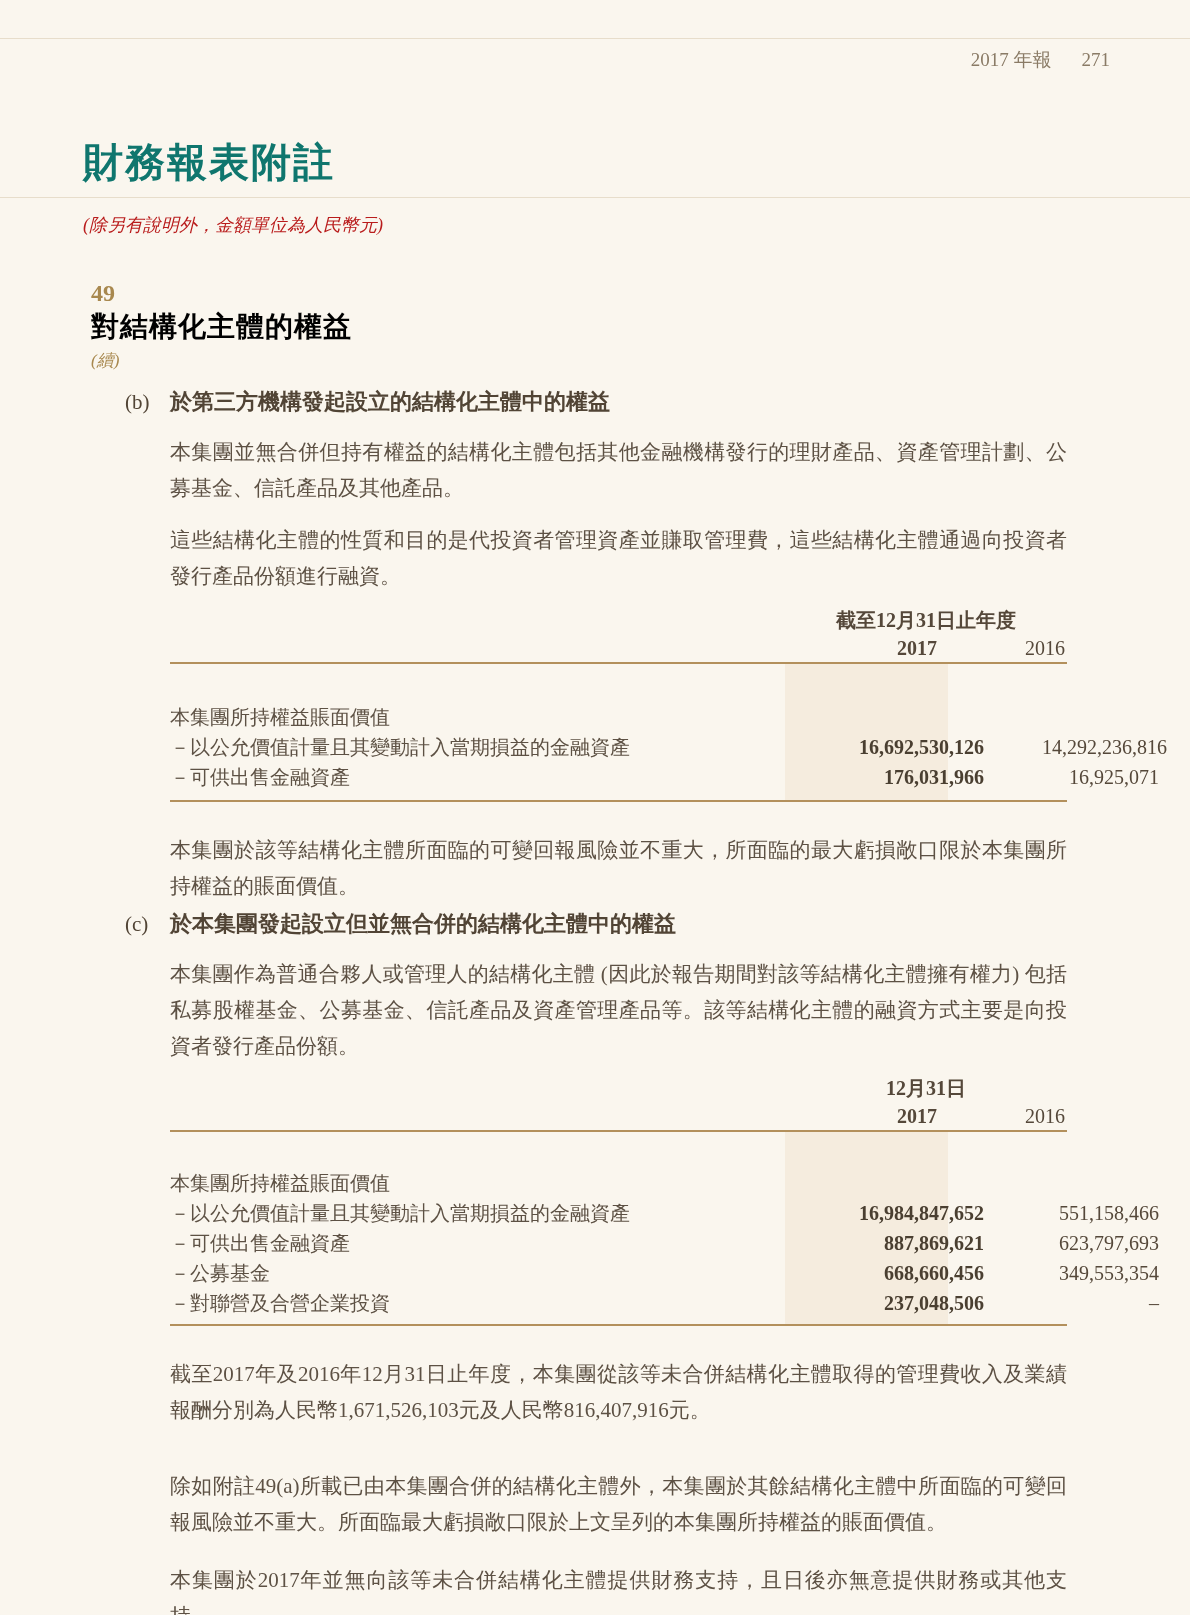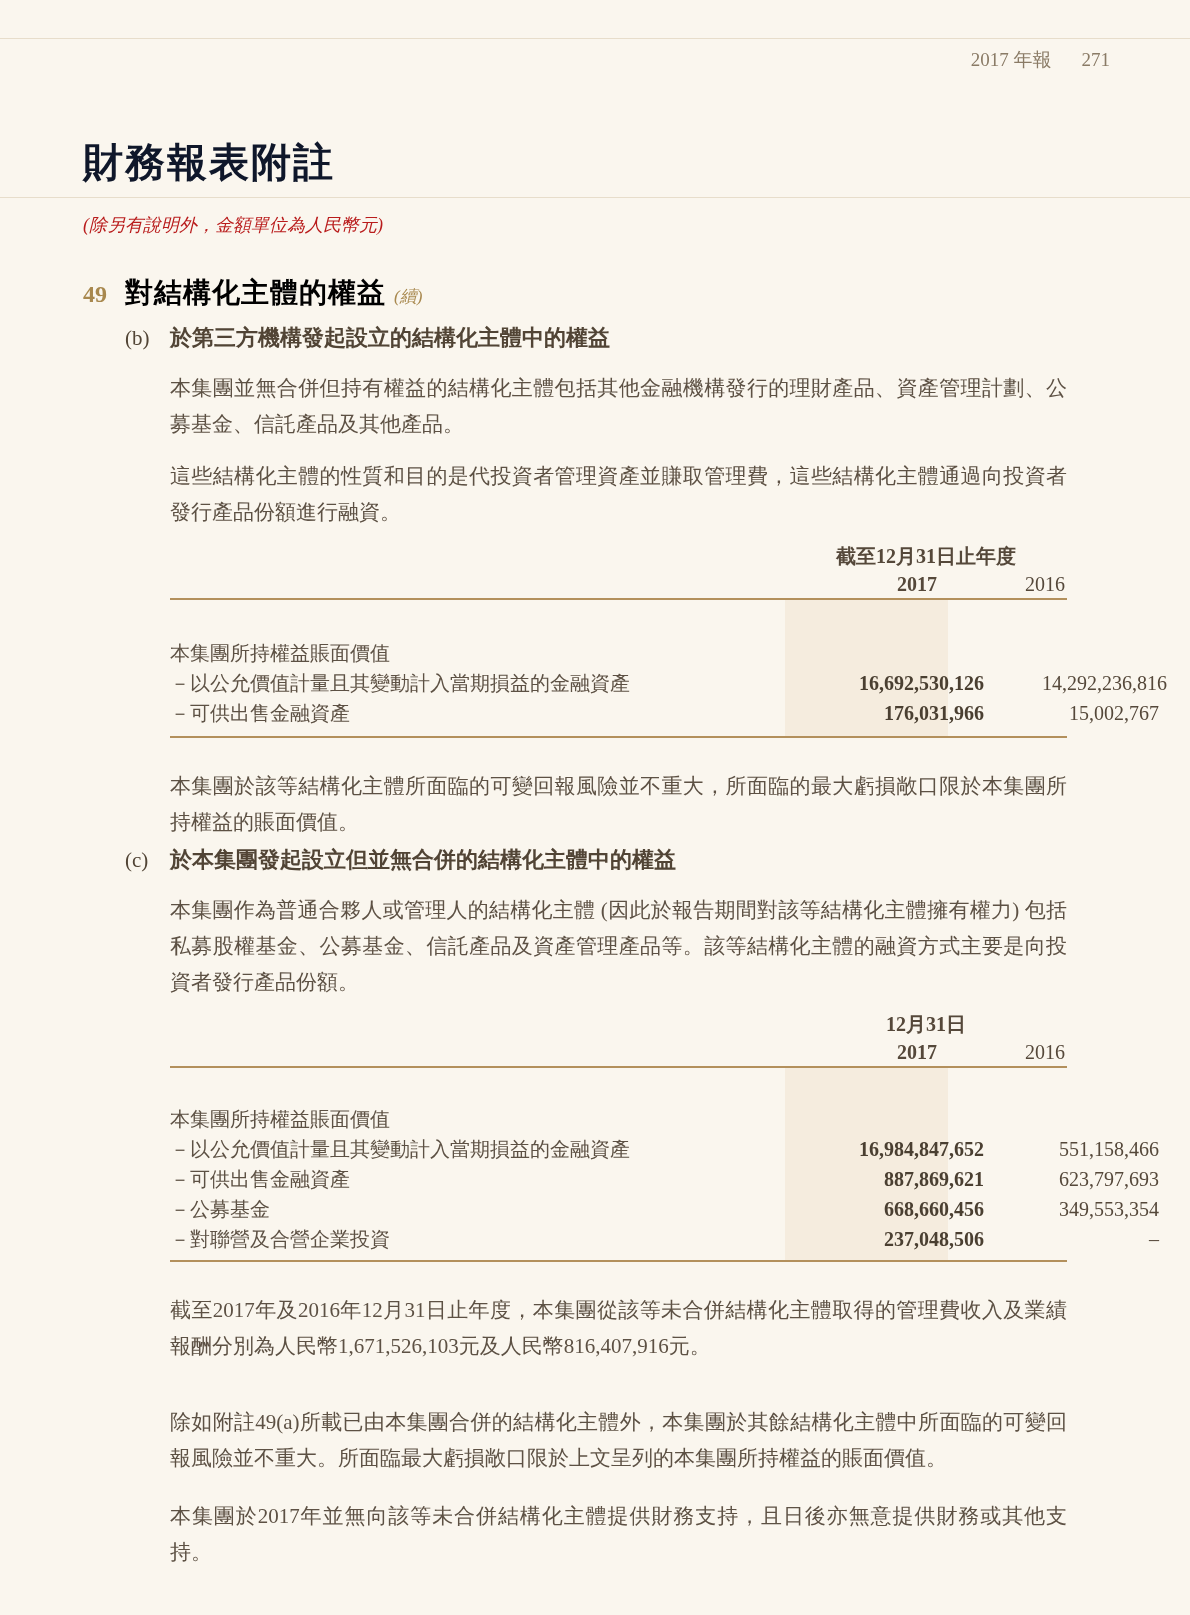--- a/index.html
+++ b/index.html
@@ -15,30 +15,30 @@
   .top-rule { margin-top:38px; }
 
   .page-header {
     margin-top:8px; padding-right:80px;
     text-align:right; font-size:19px; line-height:26px; color:#8a7b66;
   }
   .page-header .page-num { margin-left:30px; }
 
   .doc-title {
     margin:64px 0 0 83px; font-size:40px; line-height:52px;
-    font-weight:bold; color:#0f172a; letter-spacing:2px;
+    font-weight:bold; color:#0f766e; letter-spacing:2px;
   }
   .title-rule { margin-top:8px; }
 
   .unit-note {
     margin:14px 0 0 83px; font-size:18px; line-height:26px;
     font-style:italic; color:#b91c1c;
   }
 
-  .sec-head { margin:38px 0 0 83px; display:flex; align-items:baseline; line-height:34px; }
+  .sec-head { margin:38px 0 0 83px; display:flex; align-items:baseline; line-height:34px;flex-direction:column; }
   .sec-num  { width:42px; flex:none; font-size:24px; font-weight:bold; color:#a8884e; }
   .sec-title{ font-size:28px; font-weight:bold; color:#000000; letter-spacing:1px; }
   .sec-cont { font-size:17px; font-style:italic; color:#a8884e; margin-left:8px; }
 
   .sub-head { margin-left:125px; display:flex; align-items:baseline; line-height:32px; }
   .sub-label{ width:45px; flex:none; font-size:21px; color:#514435; }
   .sub-title{ font-size:22px; font-weight:bold; color:#514435; }
   .b-head { margin-top:8px; }
   .c-head { margin-top:4px; }
 
@@ -121,21 +121,21 @@
         <span class="tv16"></span>
     </div>
     <div class="t-grid t-row">
       <span class="t-label">－以公允價值計量且其變動計入當期損益的金融資產</span>
       <span class="tv17">16,692,530,126</span>
       <span class="tv16">14,292,236,816</span>
     </div>
     <div class="t-grid t-row">
       <span class="t-label">－可供出售金融資產</span>
       <span class="tv17">176,031,966</span>
-      <span class="tv16">15,002,767</span>
+      <span class="tv16">16,925,071</span>
     </div>
   </div>
 </div>
 
 <p class="body-text after-table">本集團於該等結構化主體所面臨的可變回報風險並不重大，所面臨的最大虧損敞口限於本集團所持權益的賬面價值。</p>
 
 <div class="sub-head c-head">
   <span class="sub-label">(c)</span>
   <span class="sub-title">於本集團發起設立但並無合併的結構化主體中的權益</span>
 </div>

